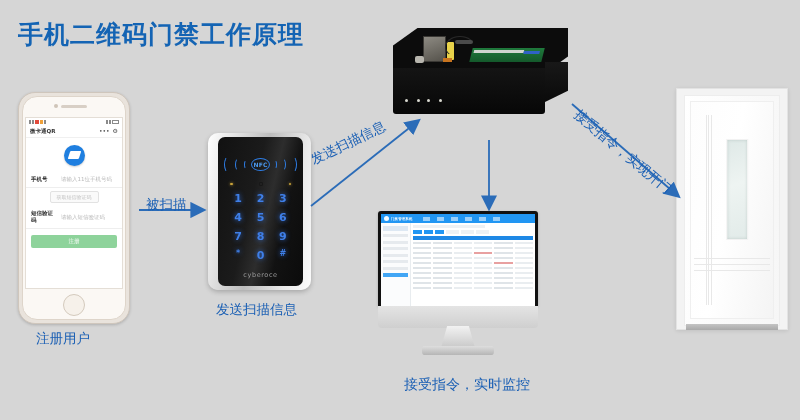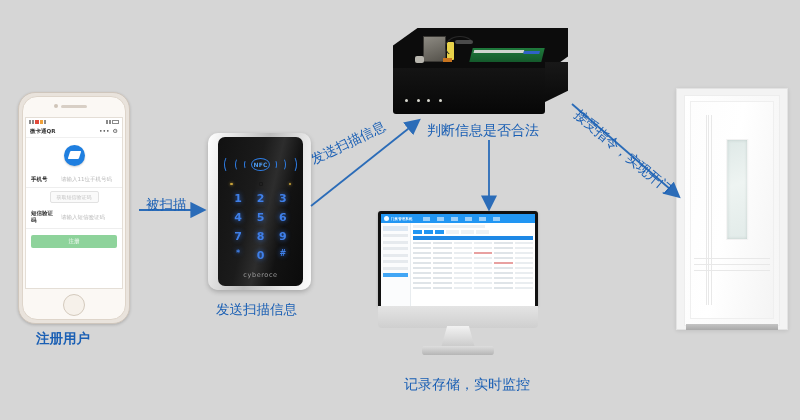--- a/index.html
+++ b/index.html
@@ -262,20 +262,21 @@
 
   
   .cap-rot1 { left:312px; top:152px; transform:rotate(-26deg); transform-origin:left center; }
   .cap-rot2 { left:576px; top:104px; transform:rotate(40deg); transform-origin:left center; }
 </style>
 </head>
 <body>
 
 <div class="stage">
 
+  <div class="title">手机二维码门禁工作原理</div>
 
   <div class="phone">
     <div class="phone-inner"></div>
     <div class="phone-speaker"></div>
     <div class="phone-cam"></div>
     <div class="screen">
 
       <div class="statusbar">
         <span class="sb-left">
           <i class="sb-dot"></i>
@@ -314,21 +315,21 @@
 
       <div class="frow">
         <span class="flabel">短信验证码</span>
         <span class="fval">请输入短信验证码</span>
       </div>
 
       <div class="submit">注册</div>
     </div>
     <div class="phone-home"></div>
   </div>
-  <div class="cap" style="left:36px; top:330px;font-weight:bold;">注册用户</div>
+  <div class="cap" style="left:36px; top:330px;">注册用户</div>
 
   <div class="reader">
     <div class="reader-shell"></div>
     <div class="reader-face">
 
       <div class="nfc">
         <i class="wave w3 wl"></i>
           <i class="wave w2 wl"></i>
           <i class="wave w1 wl"></i>
         <span class="nfc-badge">NFC</span>
@@ -377,21 +378,20 @@
       <div class="ctrl-orange"></div>
     </div>
     <div class="ctrl-body">
       <i class="ctrl-led" style="left:12px; bottom:12px;"></i>
       <i class="ctrl-led" style="left:24px; bottom:12px;"></i>
       <i class="ctrl-led" style="left:34px; bottom:12px;"></i>
       <i class="ctrl-led" style="left:46px; bottom:12px;"></i>
     </div>
     <div class="ctrl-side"></div>
   </div>
-  <div class="cap cap-lg" style="left:427px; top:122px;">判断信息是否合法</div>
 
   <div class="monitor">
     <div class="mon-screen">
       <div class="mon-view">
 
         <div class="sw-top">
           <span class="sw-logo"></span>
           <span class="sw-brand">门禁管理系统</span>
           <span class="sw-menu">
             <i class="sw-m"></i>
@@ -513,21 +513,21 @@
                 <i class="sw-cell alt"></i>
               </div>
           </div>
         </div>
       </div>
     </div>
     <div class="mon-chin"></div>
     <div class="mon-neck"></div>
     <div class="mon-base"></div>
   </div>
-  <div class="cap cap-lg" style="left:404px; top:376px;">记录存储，实时监控</div>
+  <div class="cap cap-lg" style="left:404px; top:376px;">接受指令，实时监控</div>
 
   <div class="door">
     <div class="door-frame"></div>
     <div class="door-jamb">
       <div class="door-leaf">
         <i class="groove-v" style="left:18%;"></i>
         <i class="groove-v" style="left:21%;"></i>
         <i class="groove-v" style="left:24%;"></i>
         <i class="groove-h" style="top:72%;"></i>
         <i class="groove-h" style="top:75%;"></i>

